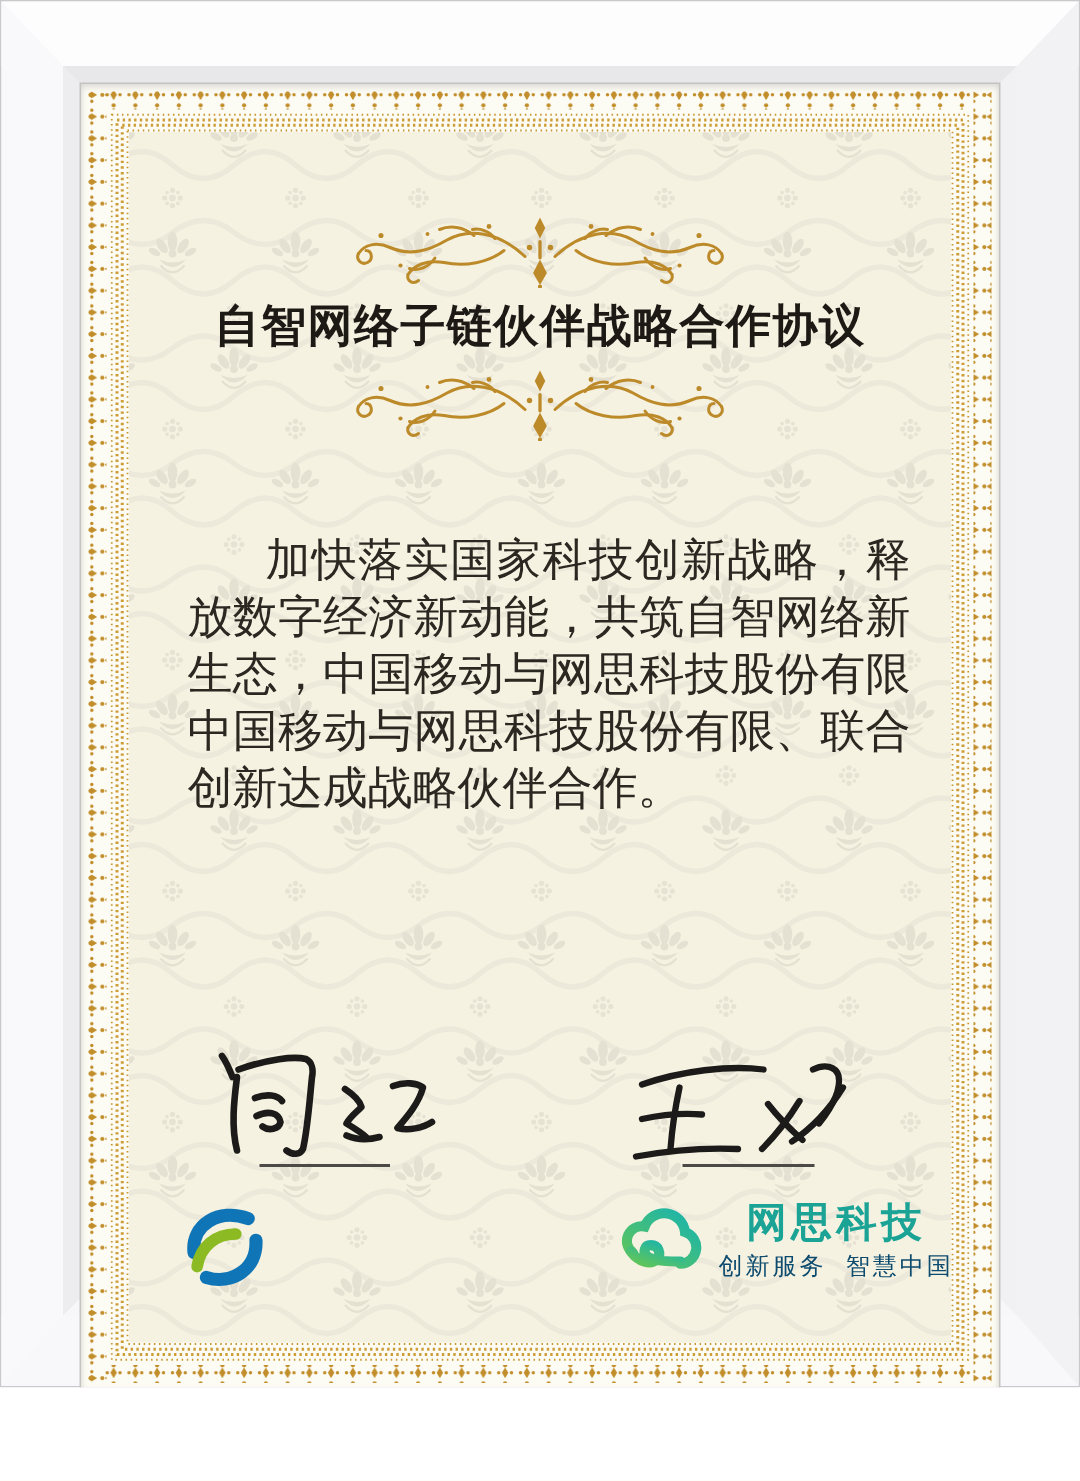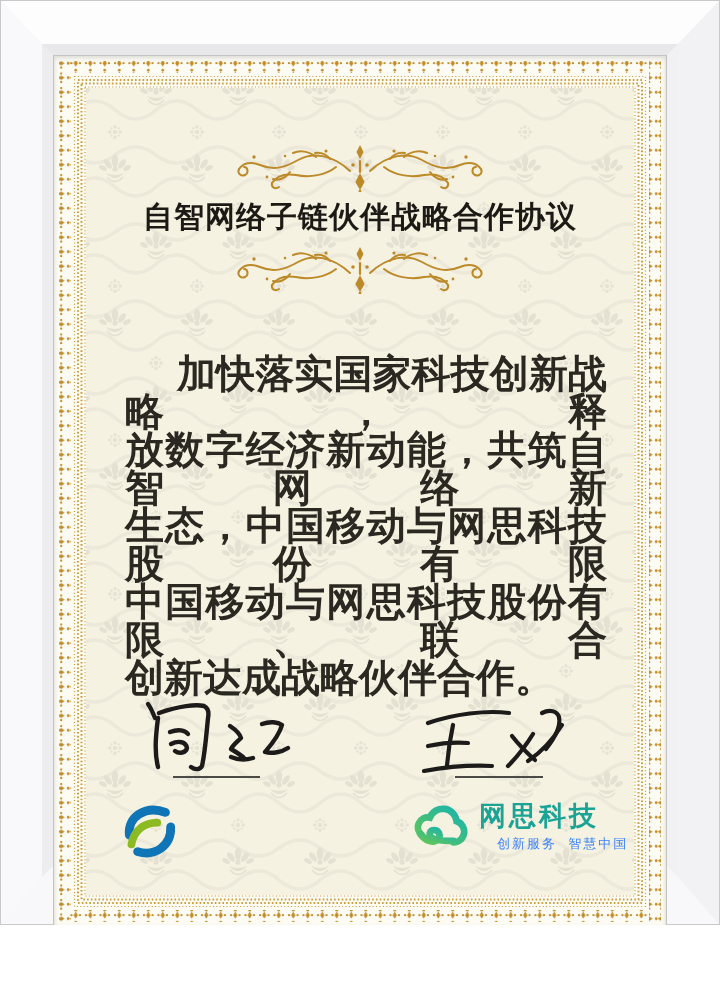--- a/index.html
+++ b/index.html
@@ -17,38 +17,38 @@
   .paper{position:absolute;left:54px;top:56px;width:612px;height:871px;background:#fcfbf4;
       outline:1px solid #c3c3c1;overflow:hidden;
       box-shadow:inset 0 2px 5px rgba(110,110,110,.22), inset 0 -1px 3px rgba(140,140,140,.12);}
   .underlay{position:absolute;left:0;top:0;}
   
   .flourish{position:absolute;left:176px;width:260px;height:48px;}
   .flourish.top{top:88px;}
   .flourish.bottom{top:190px;}
   .title{position:absolute;left:0;right:0;top:141px;margin:0;text-align:center;
       font-size:30px;font-weight:bold;letter-spacing:1px;color:#1d1a16;}
-  .body-text{position:absolute;top:299px;left:71px;width:482px;font-size:39px;line-height:38px;
-      color:#2b2721;font-weight:bold;}
+  .body-text{position:absolute;top:299px;left:71px;width:482px;font-size:30px;line-height:38px;
+      color:#2b2721;}
   .body-text .bline{text-align:justify;text-align-last:justify;}
   .body-text .bline.first{text-indent:52px;}
   .body-text .bline.last{text-align-last:left;}
   .sig{position:absolute;}
   .sig-underline{position:absolute;height:2px;background:#4c4a46;}
   
   .logo{position:absolute;display:flex;align-items:center;
       font-family:"Liberation Sans","DejaVu Sans",sans-serif;}
   .cm-logo{left:64px;top:744px;}
   .cm-text{margin-left:9px;color:#1173b4;}
   .cm-cn{font-size:31px;font-weight:bold;letter-spacing:2px;line-height:34px;}
   .cm-en{font-size:20px;letter-spacing:.5px;line-height:22px;}
   .ws-logo{left:352px;top:742px;}
   .ws-text{margin-left:11px;}
-  .ws-cn{font-size:27px;font-weight:bold;letter-spacing:3px;color:#1ba496;line-height:30px;}
-  .ws-tag{font-size:13px;letter-spacing:2px;color:#3b82f6;margin-top:4px;white-space:pre;margin-left:18px;}
+  .ws-cn{font-size:27px;font-weight:bold;letter-spacing:3px;color:#1ba496;line-height:30px;text-align:center;}
+  .ws-tag{font-size:16px;letter-spacing:2px;color:#0c4a6e;margin-top:4px;white-space:pre;}
 </style>
 </head>
 <body>
 
 <div class="window">
   <div class="frame-outerline"></div>
   <div class="frame-bevel"></div>
   <div class="frame-lip"></div>
 
   <div class="paper">

